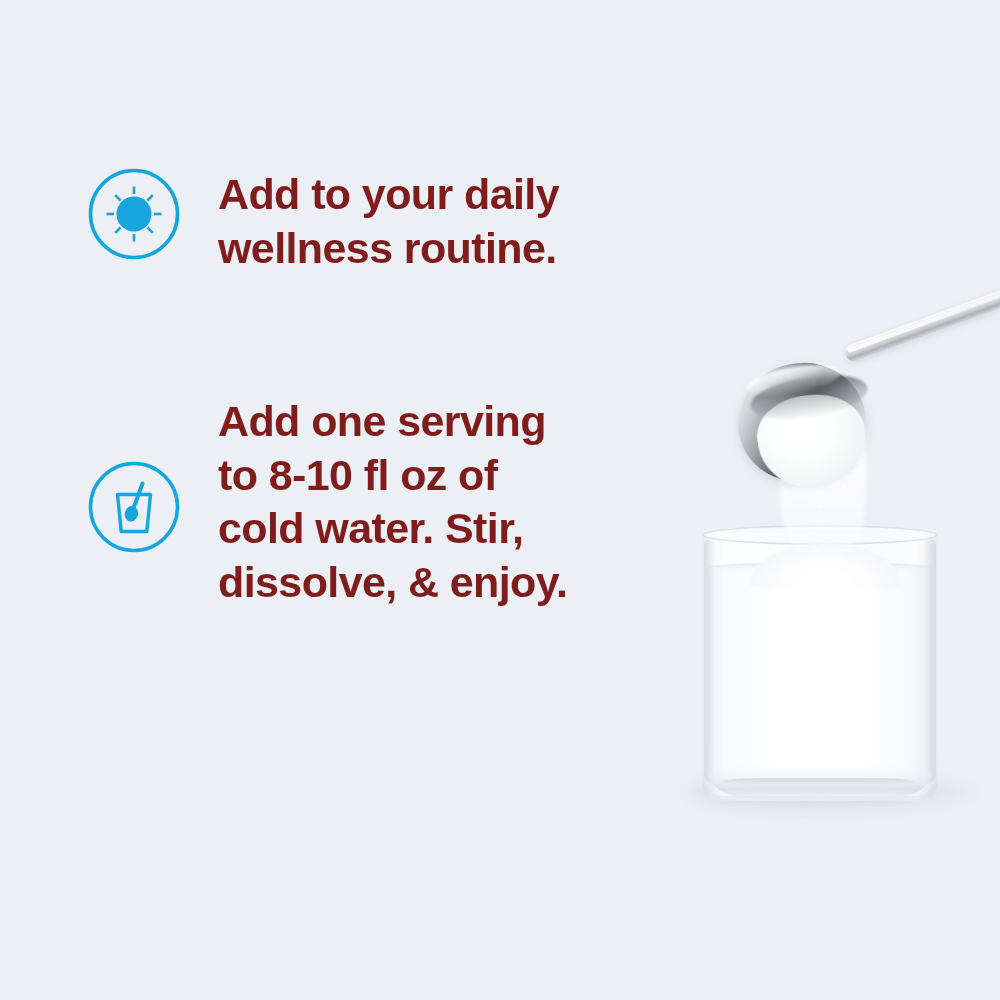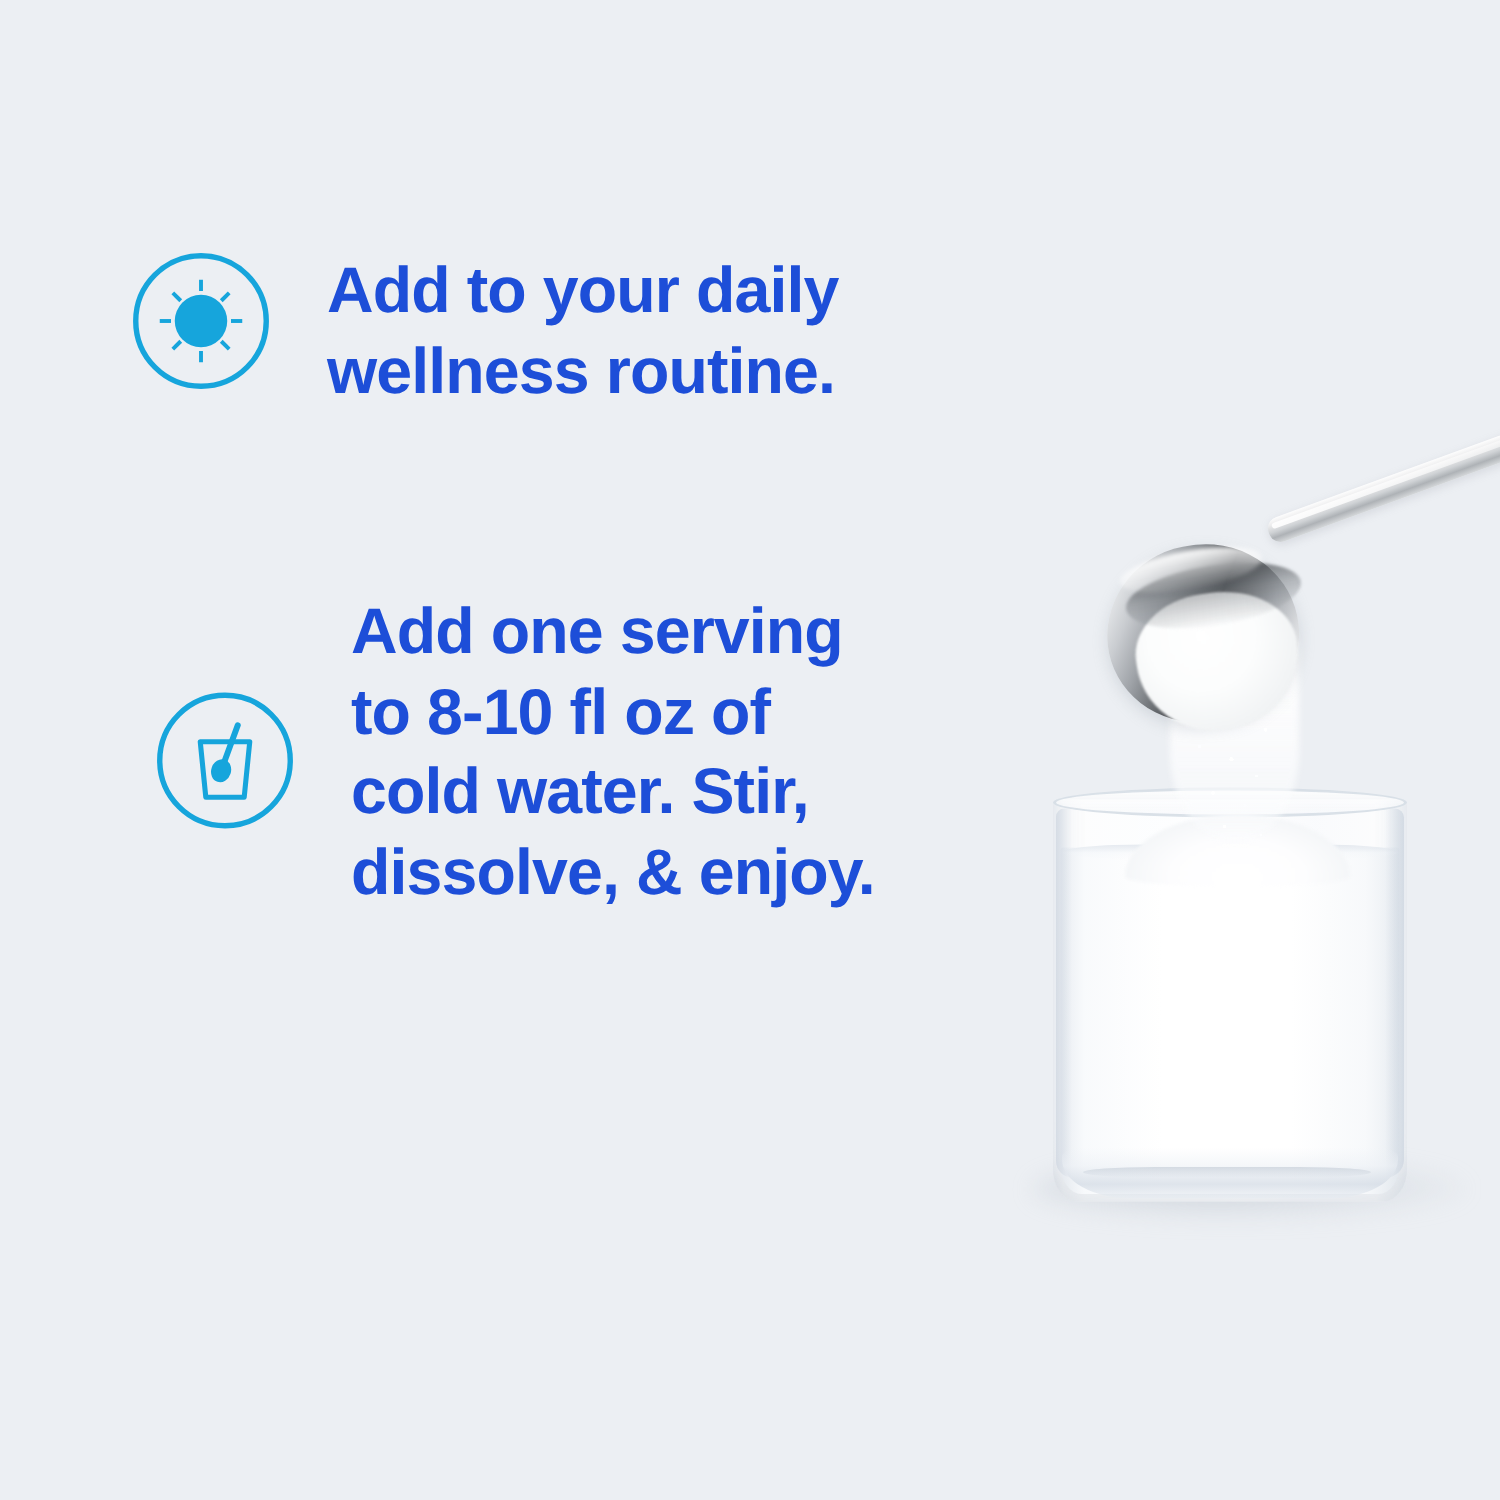--- a/index.html
+++ b/index.html
@@ -21,34 +21,34 @@
     overflow: hidden;
   }
 
   
   .instruction-row {
     position: absolute;
     display: flex;
     align-items: flex-start;
   }
   #row-1 { left: 88px; top: 168px; }
-  #row-2 { left: 104px; top: 395px; }
+  #row-2 { left: 88px; top: 395px; }
 
   .icon-badge {
     width: 92px;
     height: 92px;
     flex: 0 0 92px;
     position: relative;
   }
   #row-1 .icon-badge { margin-top: 0px; }
   #row-2 .icon-badge { margin-top: 66px; }
 
   .instruction-text {
     margin-left: 38px;
-    color: #1d4ed8;
+    color: #7f1d1d;
     font-size: 43px;
     line-height: 53.5px;
     font-weight: bold;
     letter-spacing: -0.6px;
     white-space: pre-line;
     max-width: 420px;
   }
 
   
   #photo {

